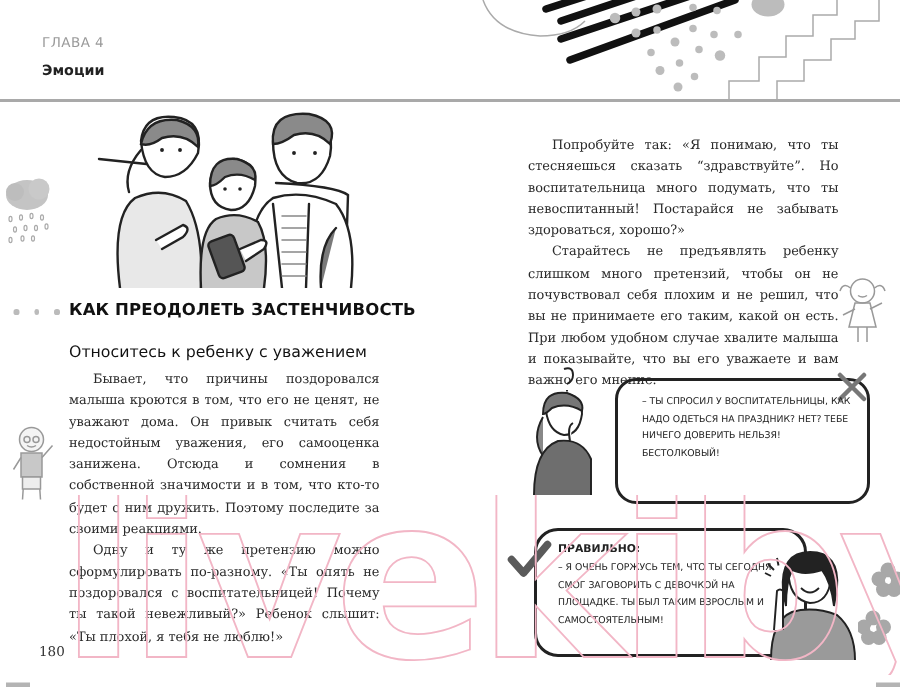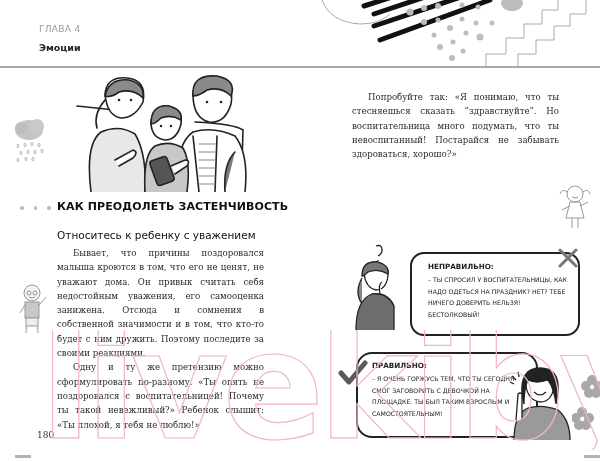--- a/index.html
+++ b/index.html
@@ -1,18 +1,18 @@
 <!DOCTYPE html>
 <html><head>
   <meta charset="utf-8">
   <style>
     html, body { margin:0; padding:0; }
     body { width:600px; height:461px; background:#fff; position:relative; overflow:hidden; font-family:"DejaVu Serif", serif; color:#222; }
     .page { position:absolute; top:0; height:461px; width:300px; }
-    .left { left:15px;padding-left:36px; }
+    .left { left:4px;padding-left:36px; }
     .right { left:300px; }
     .hdr-rule { position:absolute; top:66px; left:0; width:600px; height:2px; background:#a9a9a9; }
     .chapter { position:absolute; left:24px; top:24px; font-family:"DejaVu Sans", sans-serif; font-size:9px; color:#9a9a9a; letter-spacing:0.3px; }
     .chapter-title { position:absolute; left:24px; top:42px; font-family:"DejaVu Sans", sans-serif; font-size:9.5px; font-weight:bold; color:#222;text-align:center; }
     .section-head { position:absolute; left:42px; top:200px; font-family:"DejaVu Sans", sans-serif; font-size:11px; font-weight:bold; color:#111; letter-spacing:0.1px;text-align:right; }
     .dots { position:absolute; left:5px; top:206px; display:flex; gap:10px; }
     .dots span { width:3.5px; height:3.5px; background:#bbb; border-radius:50%; display:block; }
     .sub-head { position:absolute; left:42px; top:229px; font-family:"DejaVu Sans", sans-serif; font-size:10.5px; font-weight:normal; color:#111; }
     .body-text { position:absolute; font-size:8.6px; line-height:14.3px; text-align:justify; color:#2a2a2a; }
     .body-text p { margin:0; text-indent:16px; }
@@ -166,20 +166,21 @@
       </g>
       <g stroke="#aaa" stroke-width="1" fill="none">
         <path d="M186 66 V54 H206 V38 H224 V24 H242 V10 H258 V0"></path>
         <path d="M218 66 V54 H236 V40 H254 V26 H270 V14 H286 V0"></path>
       </g>
     </svg>
   </div>
 
   <div class="body-text rt">
     <p>Попробуйте так: «Я понимаю, что ты стесняешься сказать “здравствуйте”. Но воспитательница много подумать, что ты невоспитанный! Постарайся не забывать здороваться, хорошо?»</p>
+    <p>Старайтесь не предъявлять ребенку слишком много претензий, чтобы он не почувствовал себя плохим и не решил, что вы не принимаете его таким, какой он есть. При любом удобном случае хвалите малыша и показывайте, что вы его уважаете и вам важно его мнение.</p>
   </div>
 
   <div style="position:absolute;left:258px;top:184px;">
     <svg width="36" height="48" viewBox="0 0 36 48">
       <g stroke="#999" stroke-width="1" fill="none">
         <circle cx="17" cy="10" r="8"></circle>
         <path d="M9 8 Q4 4 2 10 M25 8 Q30 4 32 10"></path>
         <path d="M14 13 Q17 15 20 13"></path>
         <path d="M12 18 L8 34 H26 L22 18 Z"></path>
         <path d="M12 22 L4 26 M22 22 L30 18"></path>
@@ -201,21 +202,20 @@
     </svg>
   </div>
 
   <div class="bubble-border" style="left:110px;top:252px;width:166px;height:80px;border-radius:14px;"></div>
   <div style="position:absolute;left:258px;top:248px;">
     <svg width="20" height="20" viewBox="0 0 20 20">
         <path d="M2 2 L18 18 M18 2 L2 18" stroke="#777" stroke-width="3" stroke-linecap="round"></path>
       </svg>
   </div>
   <div class="bubble bubble1" style="left:128px;top:262px;">
-    <div class="b-title">НЕПРАВИЛЬНО:</div>
     <div class="b-text" style="width:140px;">– Ты спросил у воспитательницы, как надо одеться на праздник? Нет? Тебе ничего доверить нельзя! Бестолковый!</div>
   </div>
 
   <div class="bubble-border" style="left:56px;top:352px;width:178px;height:82px;border-radius:16px;"></div>
   <div style="position:absolute;left:38px;top:360px;">
     <svg width="30" height="26" viewBox="0 0 30 26">
         <path d="M3 13 L11 22 L27 3" stroke="#5a5a5a" stroke-width="5" fill="none" stroke-linecap="round" stroke-linejoin="round"></path>
       </svg>
   </div>
   <div class="bubble bubble2" style="left:72px;top:361px;">

